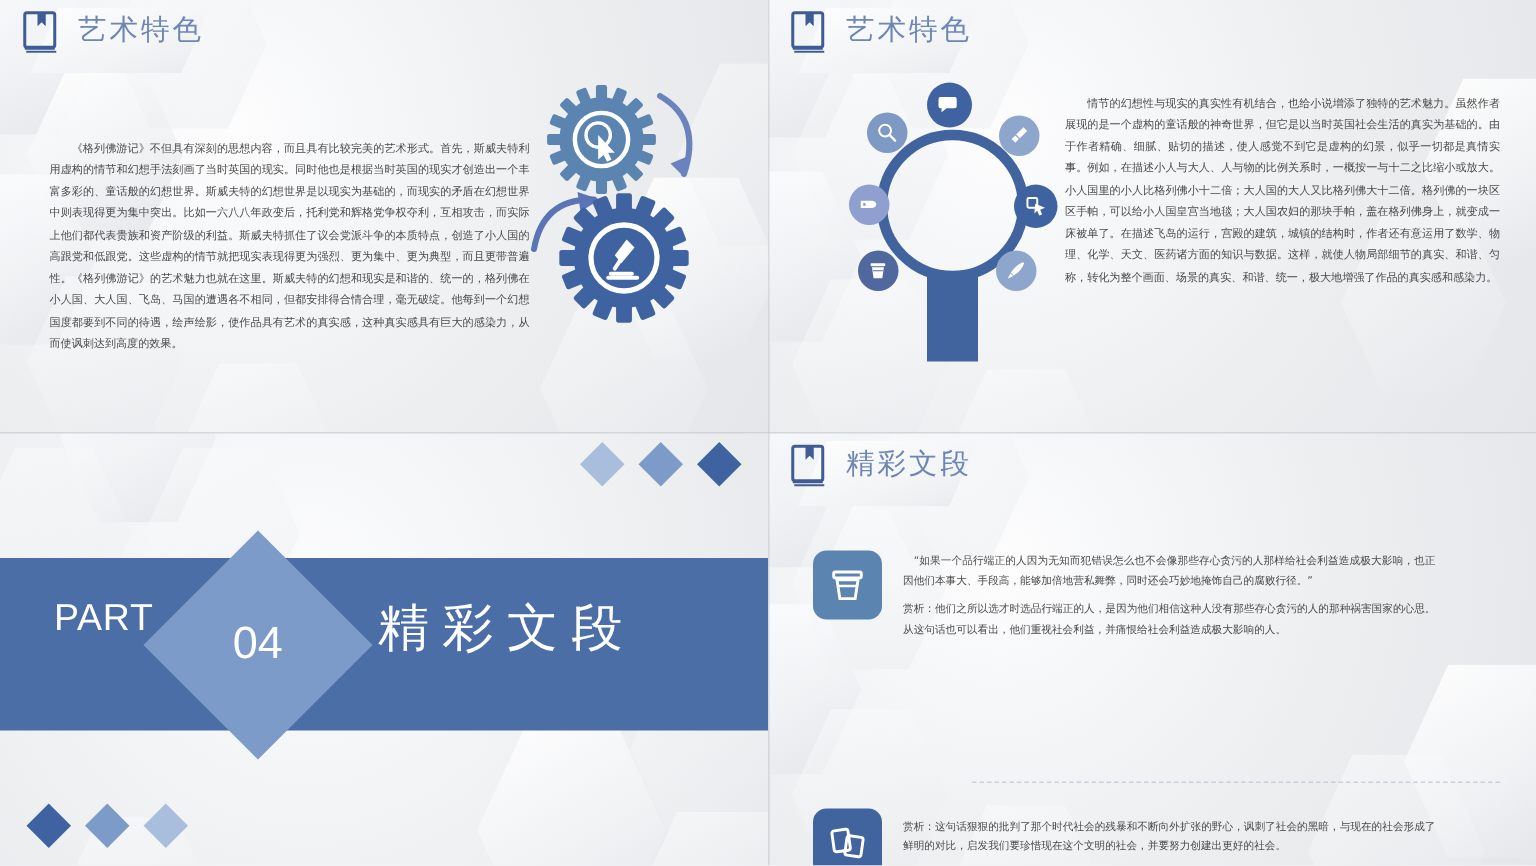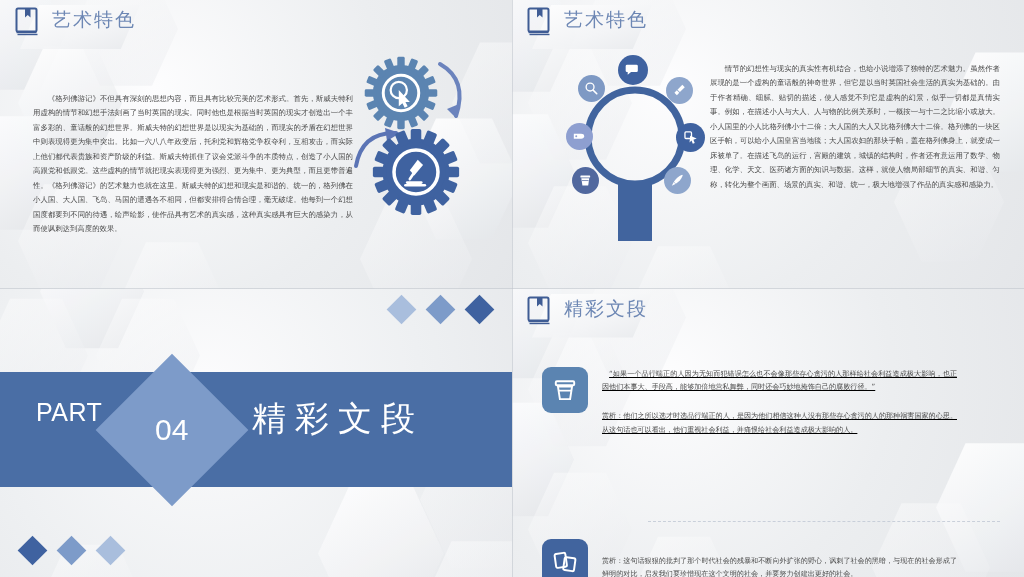--- a/index.html
+++ b/index.html
@@ -104,21 +104,21 @@
   .dias-bl { left:22px; bottom:16px; }
 
   
   #s4 .q-row { position:absolute; display:flex; gap:14px; z-index:5; }
   .q-icon { width:46px; height:46px; border-radius:9px; flex:0 0 auto;
             display:flex; align-items:center; justify-content:center; }
   .q-icon svg { width:26px; height:26px; }
   .q-text { width:355px; font-family:"DejaVu Sans","Liberation Sans",sans-serif;
             color:#4a4a4a; font-size:7.1px; line-height:1.95; text-align:justify; }
   .q-text .quote { display:block; text-indent:1em; }
-  .q-text .note  { display:block; margin-top:15px; }
+  .q-text .note  { display:block; margin-top:5px; }
   .divider { position:absolute; left:136px; top:232px; width:352px; height:0;
              border-top:1px dashed #c3cad6; z-index:5; opacity:.85; }
 
   .gridline-v { position:absolute; left:512px; top:0; width:1px; height:577px;
                 background:rgba(190,195,203,.55); z-index:40; }
   .gridline-h { position:absolute; left:0; top:288px; width:1024px; height:1px;
                 background:rgba(190,195,203,.55); z-index:40; }
 </style>
 </head>
 <body>
@@ -351,21 +351,21 @@
       <div class="header-hex"></div>
       <svg class="book-icon" viewBox="0 0 28 30">
         <rect x="2.5" y="1.5" width="20" height="23" rx="1.5" fill="none" stroke="#3f5c94" stroke-width="2"></rect>
         <path d="M2.5 25.5 h20" stroke="#3f5c94" stroke-width="1.4"></path>
         <path d="M3.5 27.5 h20" stroke="#3f5c94" stroke-width="1.4"></path>
         <path d="M11 1.5 h5.5 v9 l-2.75 -2.6 -2.75 2.6 z" fill="#3f5c94"></path>
       </svg>
       <div class="stitle">精彩文段</div>
     </div>
 
-    <div class="q-row" style="left:30px;top:78px;text-decoration:underline;">
+    <div class="q-row" style="left:30px;top:78px;">
       <div class="q-icon" style="background:#5b84b1;">
         <svg viewBox="0 0 24 24">
             <rect x="3.5" y="4" width="17" height="3.6" rx="1" fill="none" stroke="#fff" stroke-width="1.8"></rect>
             <path d="M5.5 8.8 h13 l-1.8 11.6 h-9.4 Z" fill="none" stroke="#fff" stroke-width="1.8"></path>
             <path d="M6.4 12.6 h11.2" stroke="#fff" stroke-width="1.6"></path>
           </svg>
       </div>
       <div class="q-text">
         <span class="quote">“如果一个品行端正的人因为无知而犯错误怎么也不会像那些存心贪污的人那样给社会利益造成极大影响，也正因他们本事大、手段高，能够加倍地营私舞弊，同时还会巧妙地掩饰自己的腐败行径。”</span>
         <span class="note">赏析：他们之所以选才时选品行端正的人，是因为他们相信这种人没有那些存心贪污的人的那种祸害国家的心思。从这句话也可以看出，他们重视社会利益，并痛恨给社会利益造成极大影响的人。</span>

